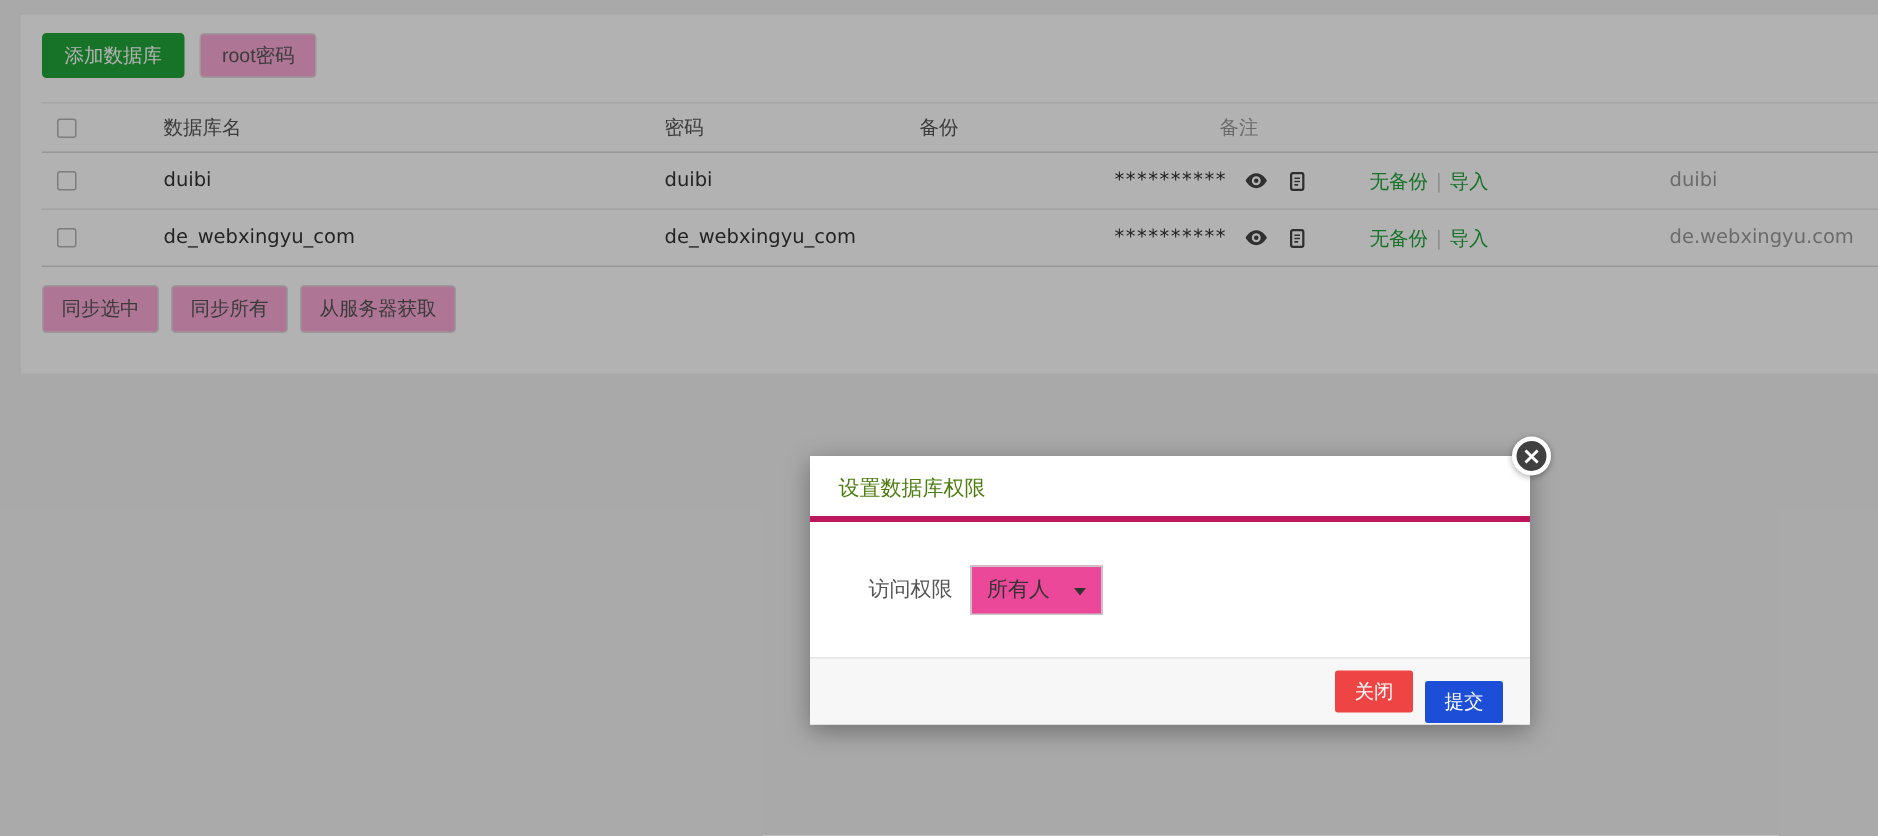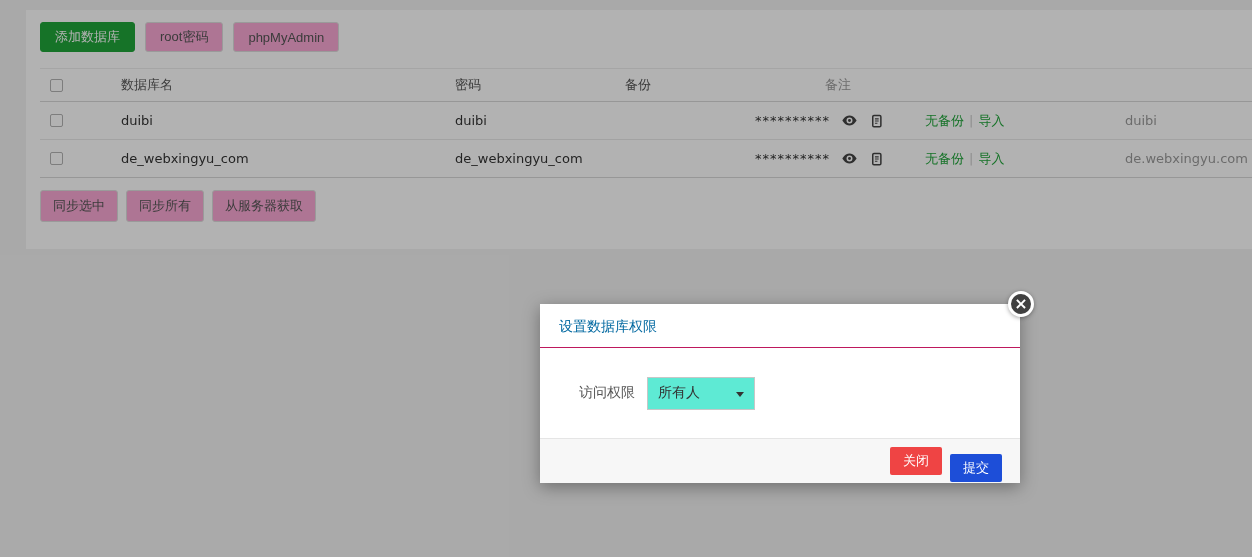--- a/index.html
+++ b/index.html
@@ -6,21 +6,21 @@
   html,body { width:1252px; height:557px; overflow:hidden; }
   body {
     font-family:"DejaVu Sans","Liberation Sans",sans-serif;
     background:#f3f3f3;
     position:relative;
     color:#444;
   }
 
   
   .card {
-    position:absolute; left:26px; top:10px; right:0; height:239px;
+    position:absolute; left:14px; top:10px; right:0; height:239px;
     background:#fff; padding:12px 0 0 14px;
   }
   .toolbar { display:flex; gap:10px; height:30px; }
   .btn {
     display:inline-flex; align-items:center; justify-content:center;
     height:30px; padding:0 14px; font-size:13px; cursor:pointer;
     border-radius:3px; border:1px solid #ddd; background:#f9a8d4; color:#555;
     white-space:nowrap;
   }
   .btn-green { background:#20a53a; border-color:#20a53a; color:#fff; }
@@ -54,26 +54,26 @@
   .btn-sm { height:32px; padding:0 12px; font-size:13px; }
 
   
   .overlay { position:absolute; inset:0; background:rgba(0,0,0,0.30); z-index:5; }
   .modal {
     position:absolute; left:540px; top:304px; width:480px; z-index:10;
     background:#fff; box-shadow:0 4px 16px rgba(0,0,0,0.35);
   }
   .modal-header {
     height:44px; line-height:44px; padding-left:19px;
-    font-size:14px; color:#0369a1; border-bottom:1px solid #be185d;
+    font-size:14px; color:#4d7c0f; border-bottom:4px solid #be185d;
   }
   .modal-body { height:90px; display:flex; align-items:center; padding-left:39px;font-family:Liberation Serif, serif; }
   .field-label { font-size:14px; color:#555; margin-right:12px; }
   .select {
-    width:108px; height:33px; border:1px solid #c7c7c7; background:#5eead4;
+    width:88px; height:33px; border:1px solid #c7c7c7; background:#ec4899;
     display:flex; align-items:center; padding:0 10px; font-size:14px; color:#333;
     cursor:pointer; position:relative;
   }
   .select .caret {
     position:absolute; right:10px; top:14px; width:0; height:0;
     border-left:4px solid transparent; border-right:4px solid transparent;
     border-top:5px solid #333;
   }
   .modal-footer {
     height:45px; background:#f7f7f7; border-top:1px solid #e5e5e5;
@@ -94,21 +94,20 @@
   }
 </style>
 </head>
 <body>
 
 <div class="card">
 
   <div class="toolbar">
     <button class="btn btn-green">添加数据库</button>
     <button class="btn">root密码</button>
-    <button class="btn">phpMyAdmin</button>
   </div>
 
   <div class="dtable">
 
     <div class="trow thead">
       <div class="col-check">
         <span class="checkbox"></span>
       </div>
       <div class="col-name">数据库名</div>
       <div class="col-pwd">密码</div>

